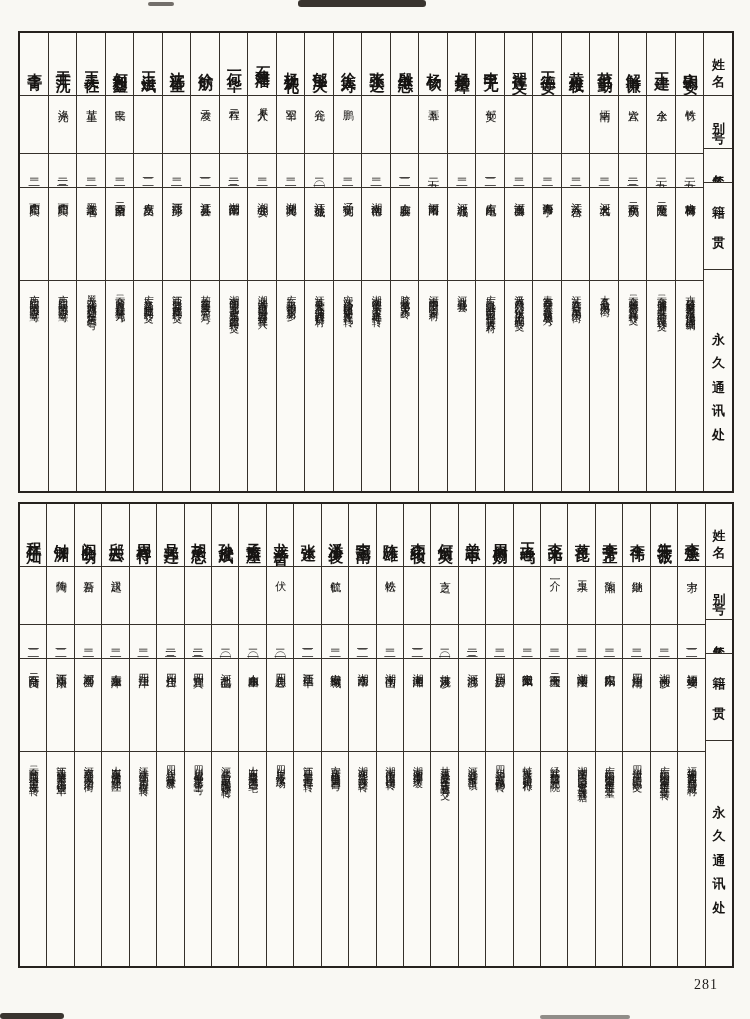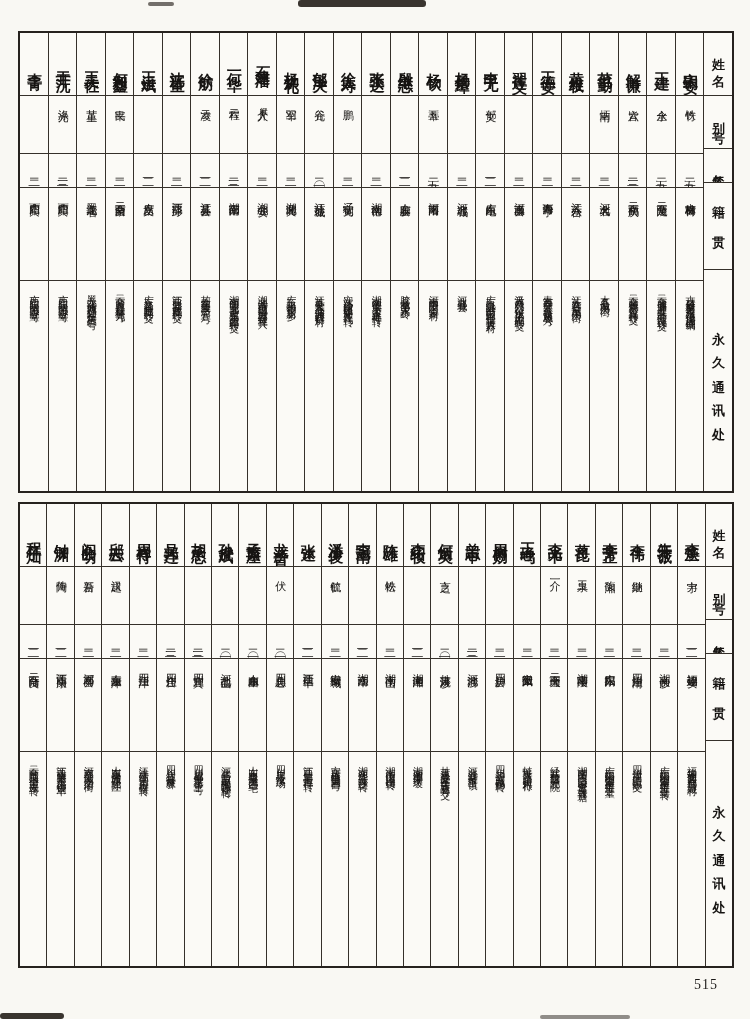--- a/index.html
+++ b/index.html
@@ -1176,14 +1176,14 @@
     </div>
     <div class="cell r-native">
       <span class="vtext native-text">云南陆良</span>
     </div>
     <div class="cell r-addr">
       <span class="vtext addr-text">云南陆良马街皇甫立本转</span>
     </div>
   </div>
 </div>
 
-  <div class="page-number">515</div>
+  <div class="page-number">281</div>
 </div>
 
 </body></html>

